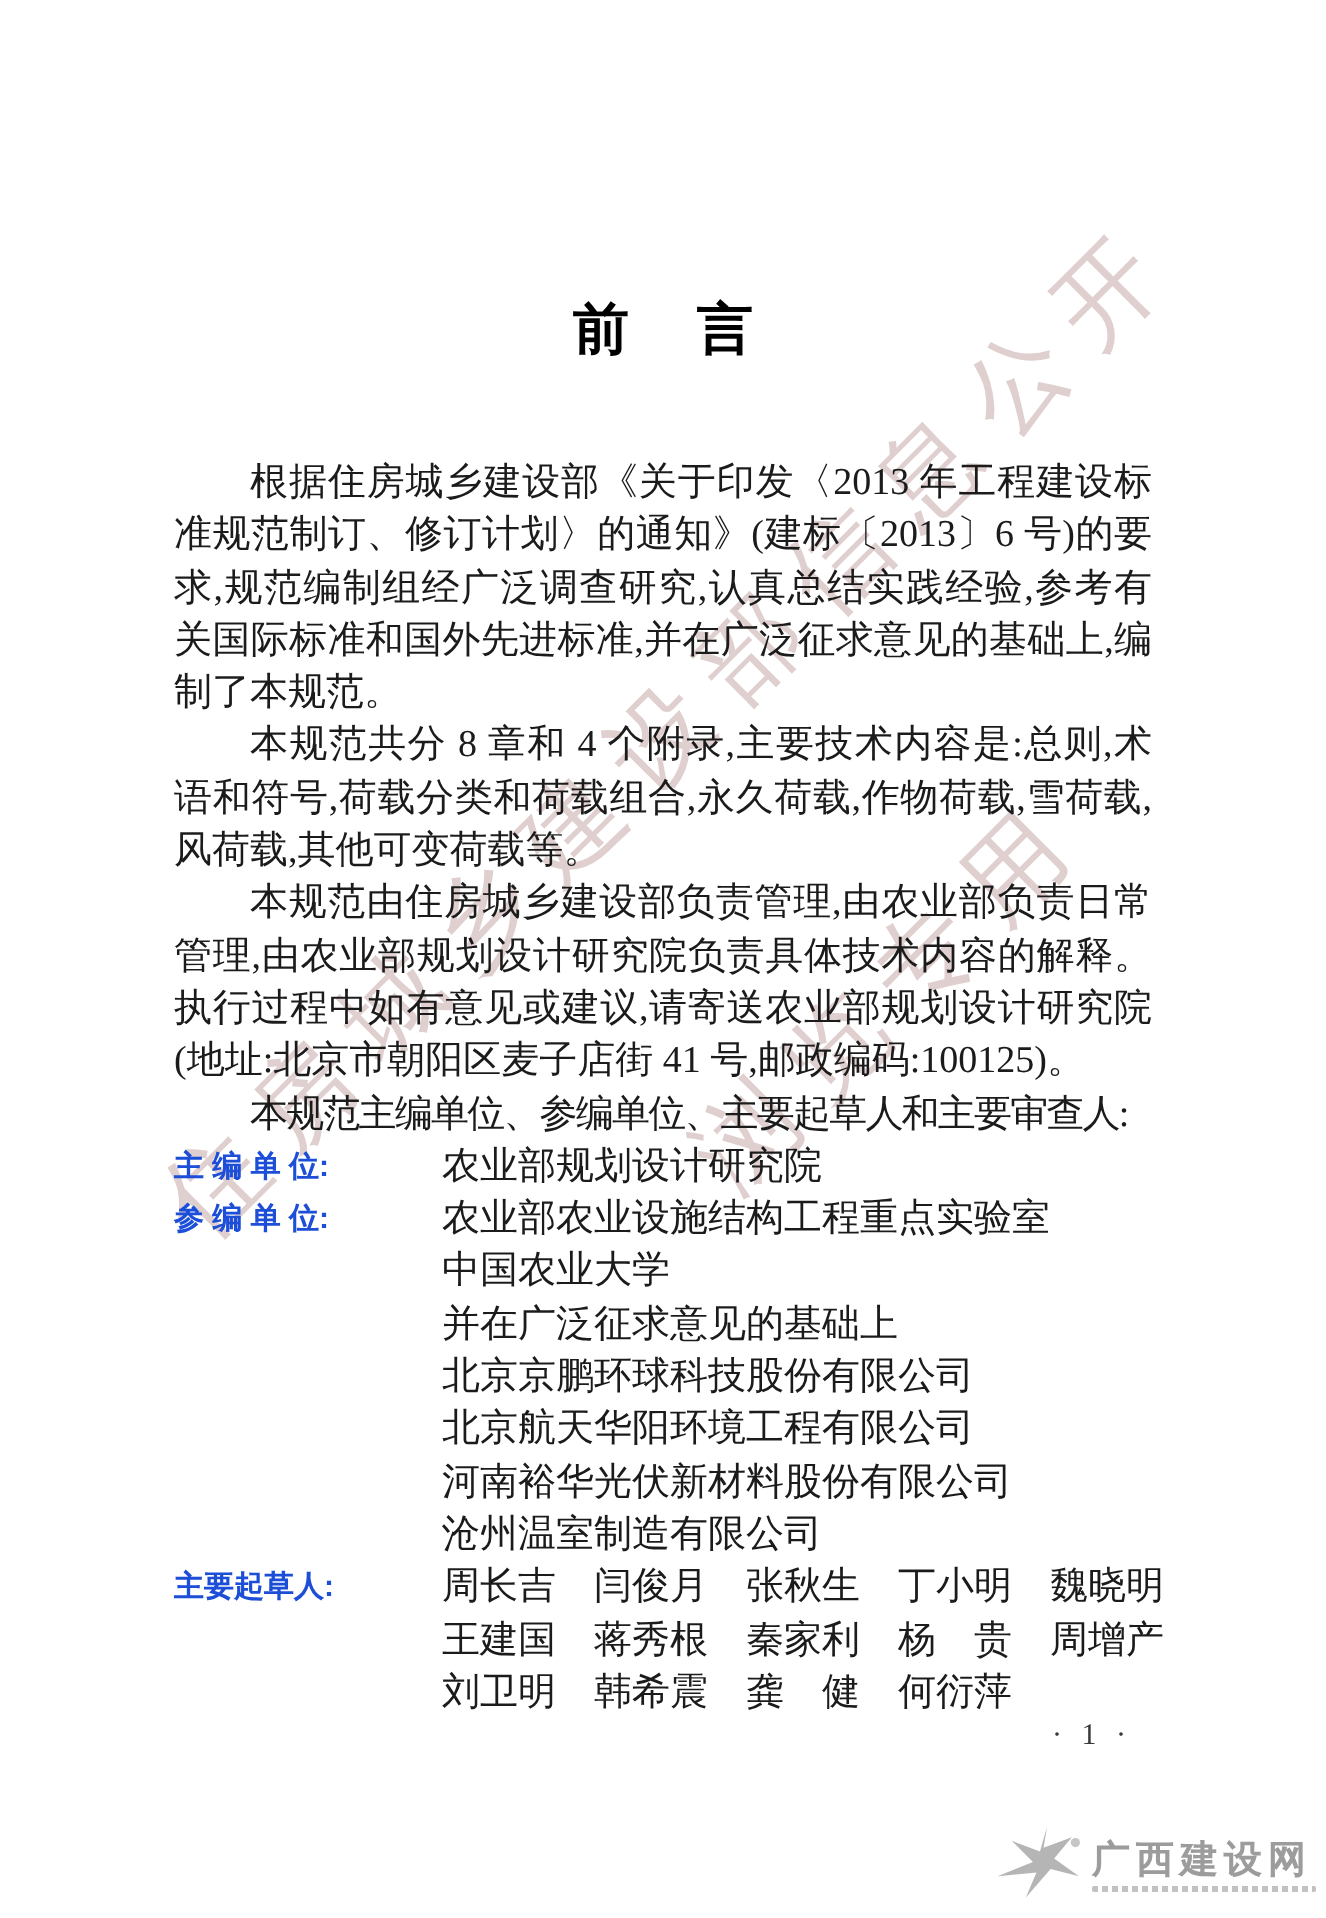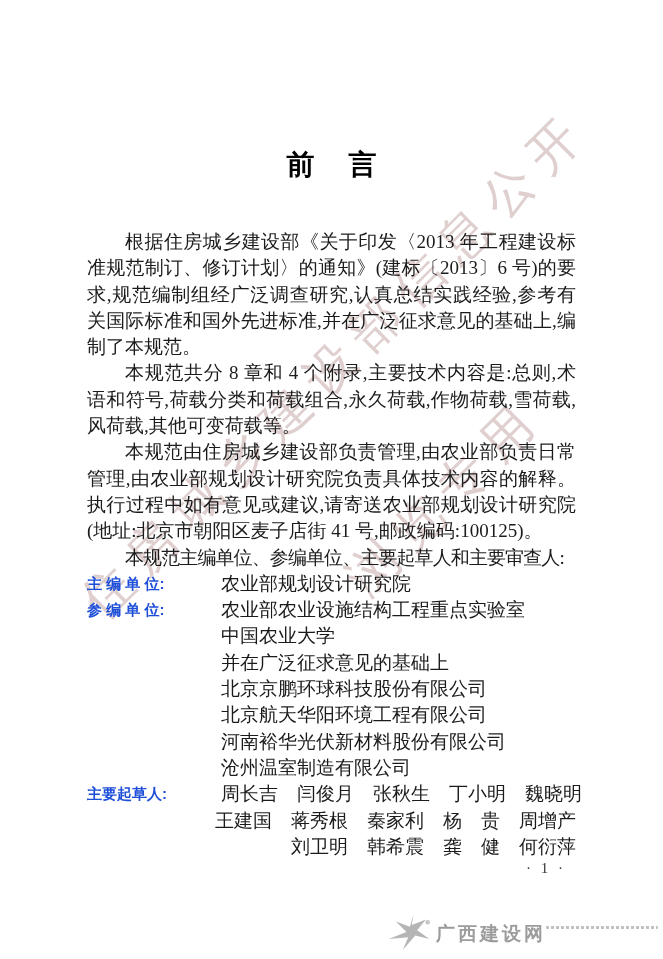--- a/index.html
+++ b/index.html
@@ -36,35 +36,35 @@
 
   .labeled-line{display:flex;align-items:flex-start;}
   .label{
     flex:0 0 134px;width:134px;font-weight:700;color:#1d4ed8;
     font-family:"Liberation Sans","DejaVu Sans",sans-serif;
     font-size:15px;white-space:nowrap;
   }
   .value{flex:1;text-align:left;}
   .indented{padding-left:134px;text-align:left;}
 
-  .name-row{display:flex;gap:19px;justify-content:flex-end;}
+  .name-row{display:flex;gap:19px;}
   .name-cell{display:inline-block;width:57px;white-space:nowrap;text-align:left;}
 
   
   .page-num{
     position:absolute;left:511px;top:860px;width:70px;text-align:center;z-index:2;
     font-size:15px;color:#3a3a3a;letter-spacing:3px;
   }
 
   
   .footer-logo{
     position:absolute;right:5px;bottom:3px;z-index:2;
     display:flex;align-items:center;gap:3px;
   }
-  .logo-text-block{display:flex;flex-direction:row;align-items:flex-start;}
+  .logo-text-block{display:flex;flex-direction:column;align-items:flex-start;}
   .logo-site-name{
     font-size:19px;color:#9c9c9c;letter-spacing:3px;font-weight:700;
     font-family:"Liberation Serif","DejaVu Serif",serif;line-height:20px;
   }
   .logo-tagline-bar{
     margin-top:2px;width:112px;height:3px;border-radius:1px;
     background:repeating-linear-gradient(90deg,#c2c2c2 0 3px,#ffffff 3px 5px);
   }
 </style>
 </head>

